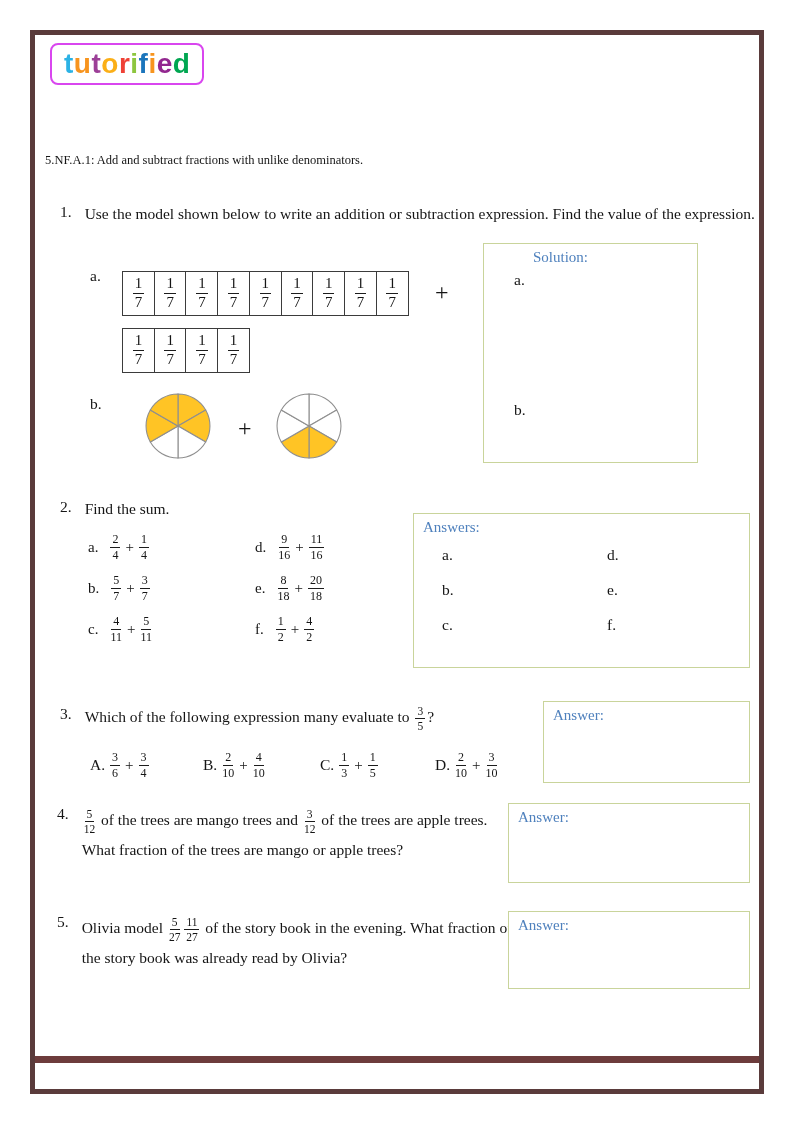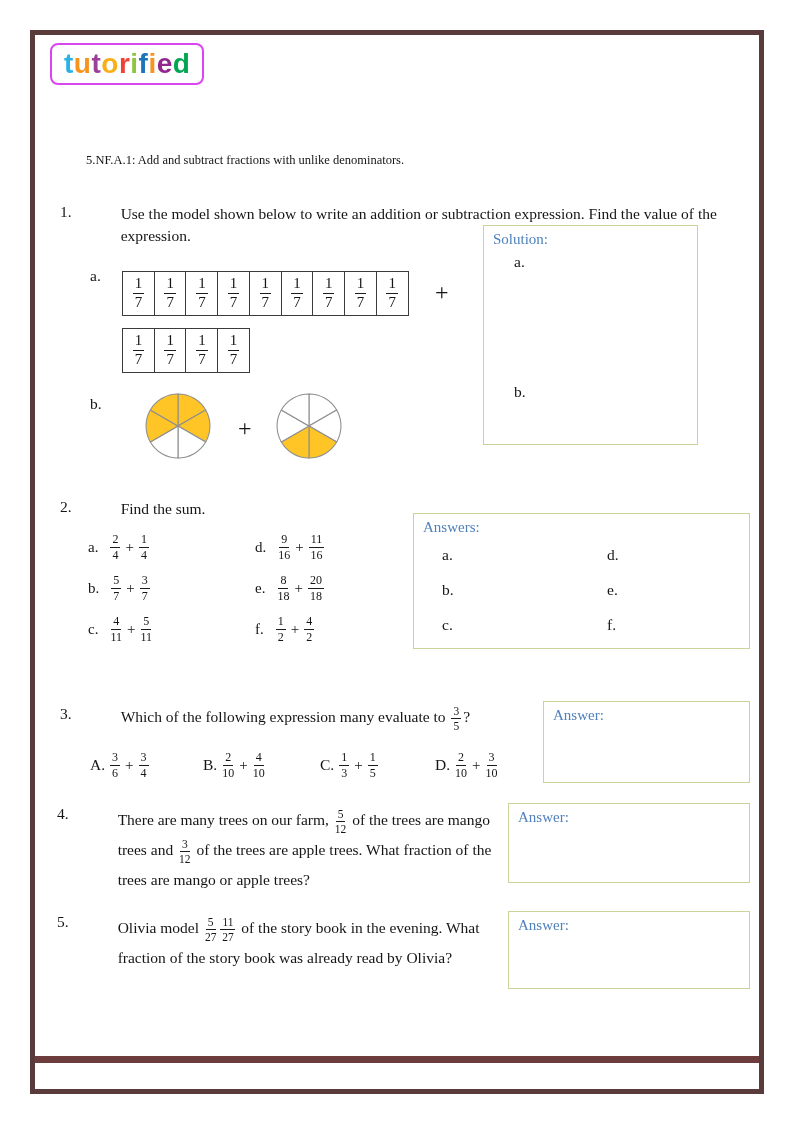--- a/index.html
+++ b/index.html
@@ -3,24 +3,24 @@
 <meta charset="utf-8">
 <style>
   html,body{margin:0;padding:0;width:794px;height:1123px;background:#ffffff;overflow:hidden;}
   body{font-family:"Liberation Serif",serif;color:#151515;position:relative;}
   .frame{position:absolute;left:30px;top:30px;width:734px;height:1064px;border:5px solid var(--frame-brown,#5a3b3b);background:#fff;box-sizing:border-box;}
   .abs{position:absolute;}
   .logo{left:6px;top:8px;padding:3px 12px;border:2px solid #d946ef;border-radius:8px;background:#fff;
         font-family:"Liberation Sans",sans-serif;font-weight:bold;font-size:28px;letter-spacing:0.5px;margin-left:9px;}
   .banner{left:6px;top:62px;width:712px;height:42px;background:var(--banner-green,#8cc63e);color:#fff;
           font-family:"Liberation Sans",sans-serif;font-size:25px;display:flex;align-items:center;justify-content:center;letter-spacing:0.3px;}
-  .standard{left:10px;top:118px;font-size:12.5px;margin-left:41px;}
+  .standard{left:10px;top:118px;font-size:12.5px;}
   .q-row{display:flex;align-items:flex-start;}
   .q-num{flex:0 0 auto;margin-right:13px;font-size:15.5px;}
-  .q-text{font-size:15.5px;line-height:1.45;margin-left:36px;}
+  .q-text{font-size:15.5px;line-height:1.45;}
   .q-text-tall{line-height:1.95;}
   .sub-label{font-size:15.5px;}
   .strip{display:flex;}
   .cell{width:33px;height:45px;border:1.3px solid #3b3b3b;margin-left:-1.3px;display:flex;align-items:center;justify-content:center;background:#fff;box-sizing:border-box;}
   .cell:first-child{margin-left:0;}
   .frac{display:inline-flex;flex-direction:column;align-items:center;line-height:1.05;vertical-align:middle;margin:0 2px;font-size:12px;}
   .frac .fr-n{border-bottom:1.3px solid #1c1c1c;padding:0 2px 1px;}
   .frac .fr-d{padding-top:1px;}
   .cell .frac{font-size:15px;}
   .q-text .frac{font-size:11.5px;}
@@ -154,21 +154,21 @@
   <span class="abs plus-big" style="left:203px;top:380px;">+</span>
   <svg class="abs" style="left:240px;top:357px;" width="68" height="68" viewBox="0 0 100 100">
       <path d="M50,50 L50.00,3.00 A47,47 0 0 1 90.70,26.50 Z" fill="#ffffff" stroke="#8f8f8f" stroke-width="1.6"></path>
       <path d="M50,50 L90.70,26.50 A47,47 0 0 1 90.70,73.50 Z" fill="#ffffff" stroke="#8f8f8f" stroke-width="1.6"></path>
       <path d="M50,50 L90.70,73.50 A47,47 0 0 1 50.00,97.00 Z" fill="#ffc425" stroke="#8f8f8f" stroke-width="1.6"></path>
       <path d="M50,50 L50.00,97.00 A47,47 0 0 1 9.30,73.50 Z" fill="#ffc425" stroke="#8f8f8f" stroke-width="1.6"></path>
       <path d="M50,50 L9.30,73.50 A47,47 0 0 1 9.30,26.50 Z" fill="#ffffff" stroke="#8f8f8f" stroke-width="1.6"></path>
       <path d="M50,50 L9.30,26.50 A47,47 0 0 1 50.00,3.00 Z" fill="#ffffff" stroke="#8f8f8f" stroke-width="1.6"></path>
     </svg>
 
-  <div class="abs box" style="left:448px;top:190px;width:215px;height:220px;">
+  <div class="abs box" style="left:448px;top:208px;width:215px;height:220px;padding-left:40px;">
     <div class="box-title">Solution:</div>
     <div class="sol-a sub-label">a.</div>
     <div class="sol-b sub-label">b.</div>
   </div>
 
   <div class="abs q-row" style="left:25px;top:463px;">
     <span class="q-num">2.</span>
     <span class="q-text">Find the sum.</span>
   </div>
 
@@ -240,21 +240,21 @@
           <span class="fr-d">2</span>
         </span>
       <span class="op">+</span>
       <span class="frac">
           <span class="fr-n">4</span>
           <span class="fr-d">2</span>
         </span>
     </div>
   </div>
 
-  <div class="abs box" style="left:378px;top:478px;width:337px;height:136px;">
+  <div class="abs box" style="left:378px;top:478px;width:337px;height:155px;">
     <div class="box-title">Answers:</div>
     <div class="ans-grid">
       <span>a.</span>
       <span>d.</span>
       <span>b.</span>
       <span>e.</span>
       <span>c.</span>
       <span>f.</span>
     </div>
   </div>
@@ -317,21 +317,21 @@
         </span>
     </div>
   </div>
 
   <div class="abs box" style="left:508px;top:666px;width:207px;height:82px;">
     <div class="box-title">Answer:</div>
   </div>
 
   <div class="abs q-row" style="left:22px;top:770px;width:460px;">
     <span class="q-num">4.</span>
-    <span class="q-text q-text-tall"><span>There are many trees on our farm, </span><span class="frac">
+    <span class="q-text q-text-tall"><span class="frac">
           <span class="fr-n">5</span>
           <span class="fr-d">12</span>
         </span><span> of the trees are mango trees and </span><span class="frac">
           <span class="fr-n">3</span>
           <span class="fr-d">12</span>
         </span><span> of the trees are apple trees. What fraction of the trees are mango or apple trees?</span></span>
   </div>
   <div class="abs box" style="left:473px;top:768px;width:242px;height:80px;">
     <div class="box-title">Answer:</div>
   </div>

